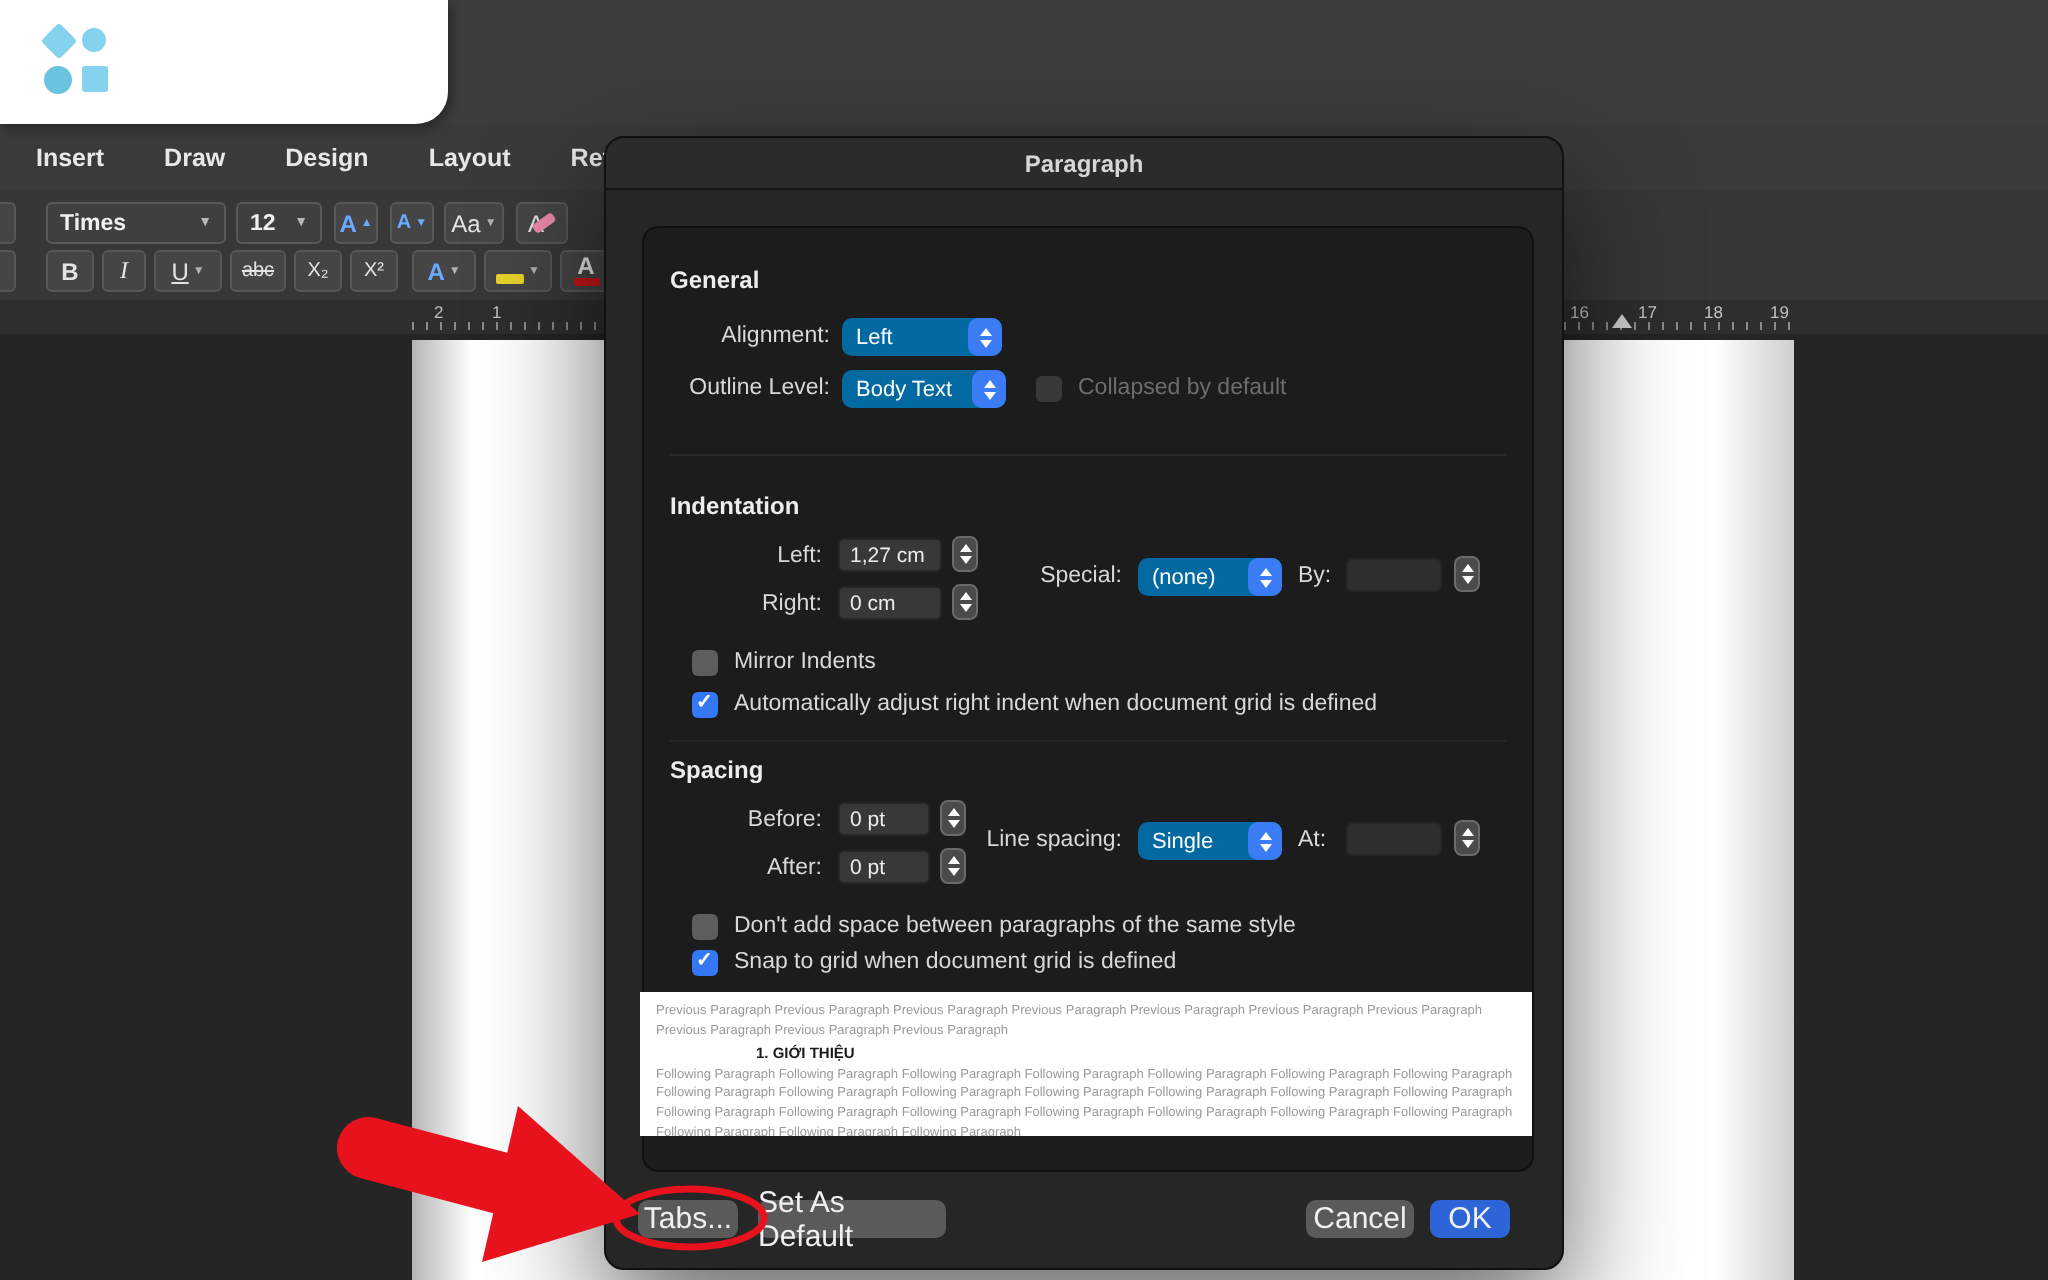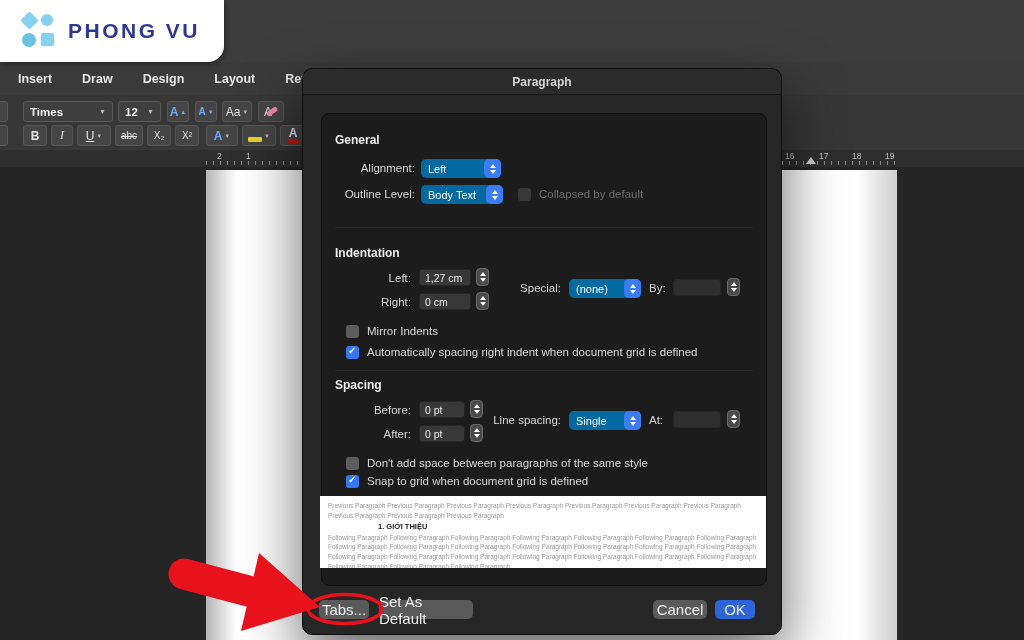--- a/index.html
+++ b/index.html
@@ -123,21 +123,20 @@
 
 <div id="topbar" class="abs"></div>
 
 <div id="logo-box" class="abs">
   <svg width="38" height="38" viewBox="0 0 38 38">
     <rect x="3" y="2" width="13" height="13" rx="2" fill="#85d2ee" transform="rotate(45 9.5 8.5)"></rect>
     <circle cx="27" cy="8" r="6" fill="#85d2ee"></circle>
     <circle cx="9" cy="28" r="7" fill="#6cc3e0"></circle>
     <rect x="21" y="21" width="13" height="13" rx="1.5" fill="#85d2ee"></rect>
   </svg>
-  <span id="logo-brand">PHONG VU</span>
 </div>
 
 <div id="tabrow" class="abs">
   <span class="rtab">Insert</span>
   <span class="rtab">Draw</span>
   <span class="rtab">Design</span>
   <span class="rtab">Layout</span>
   <span class="rtab">References</span>
 </div>
 
@@ -305,21 +304,21 @@
       <span></span>
     </div>
   <span class="stepper" style="left:424px; top:209px;">
       <i class="tri-up"></i>
       <i class="tri-dn"></i>
     </span>
 
   <span class="chk" style="left:43px; top:256px;"></span>
   <span class="lbl" style="left:64px; top:256px;">Mirror Indents</span>
   <span class="chk on" style="left:43px; top:277px;"></span>
-  <span class="lbl" style="left:64px; top:277px;">Automatically spacing right indent when document grid is defined</span>
+  <span class="lbl" style="left:64px; top:277px;">Automatically adjust right indent when document grid is defined</span>
 
   <span class="heading" style="left:32px; top:309px;">Spacing</span>
   <span class="lbl r" style="left:40px; top:335px; width:68px;">Before:</span>
   <div class="field" style="left:116px; top:332px; width:46px;">
       <span>0 pt</span>
     </div>
   <span class="stepper" style="left:167px; top:331px;">
       <i class="tri-up"></i>
       <i class="tri-dn"></i>
     </span>

